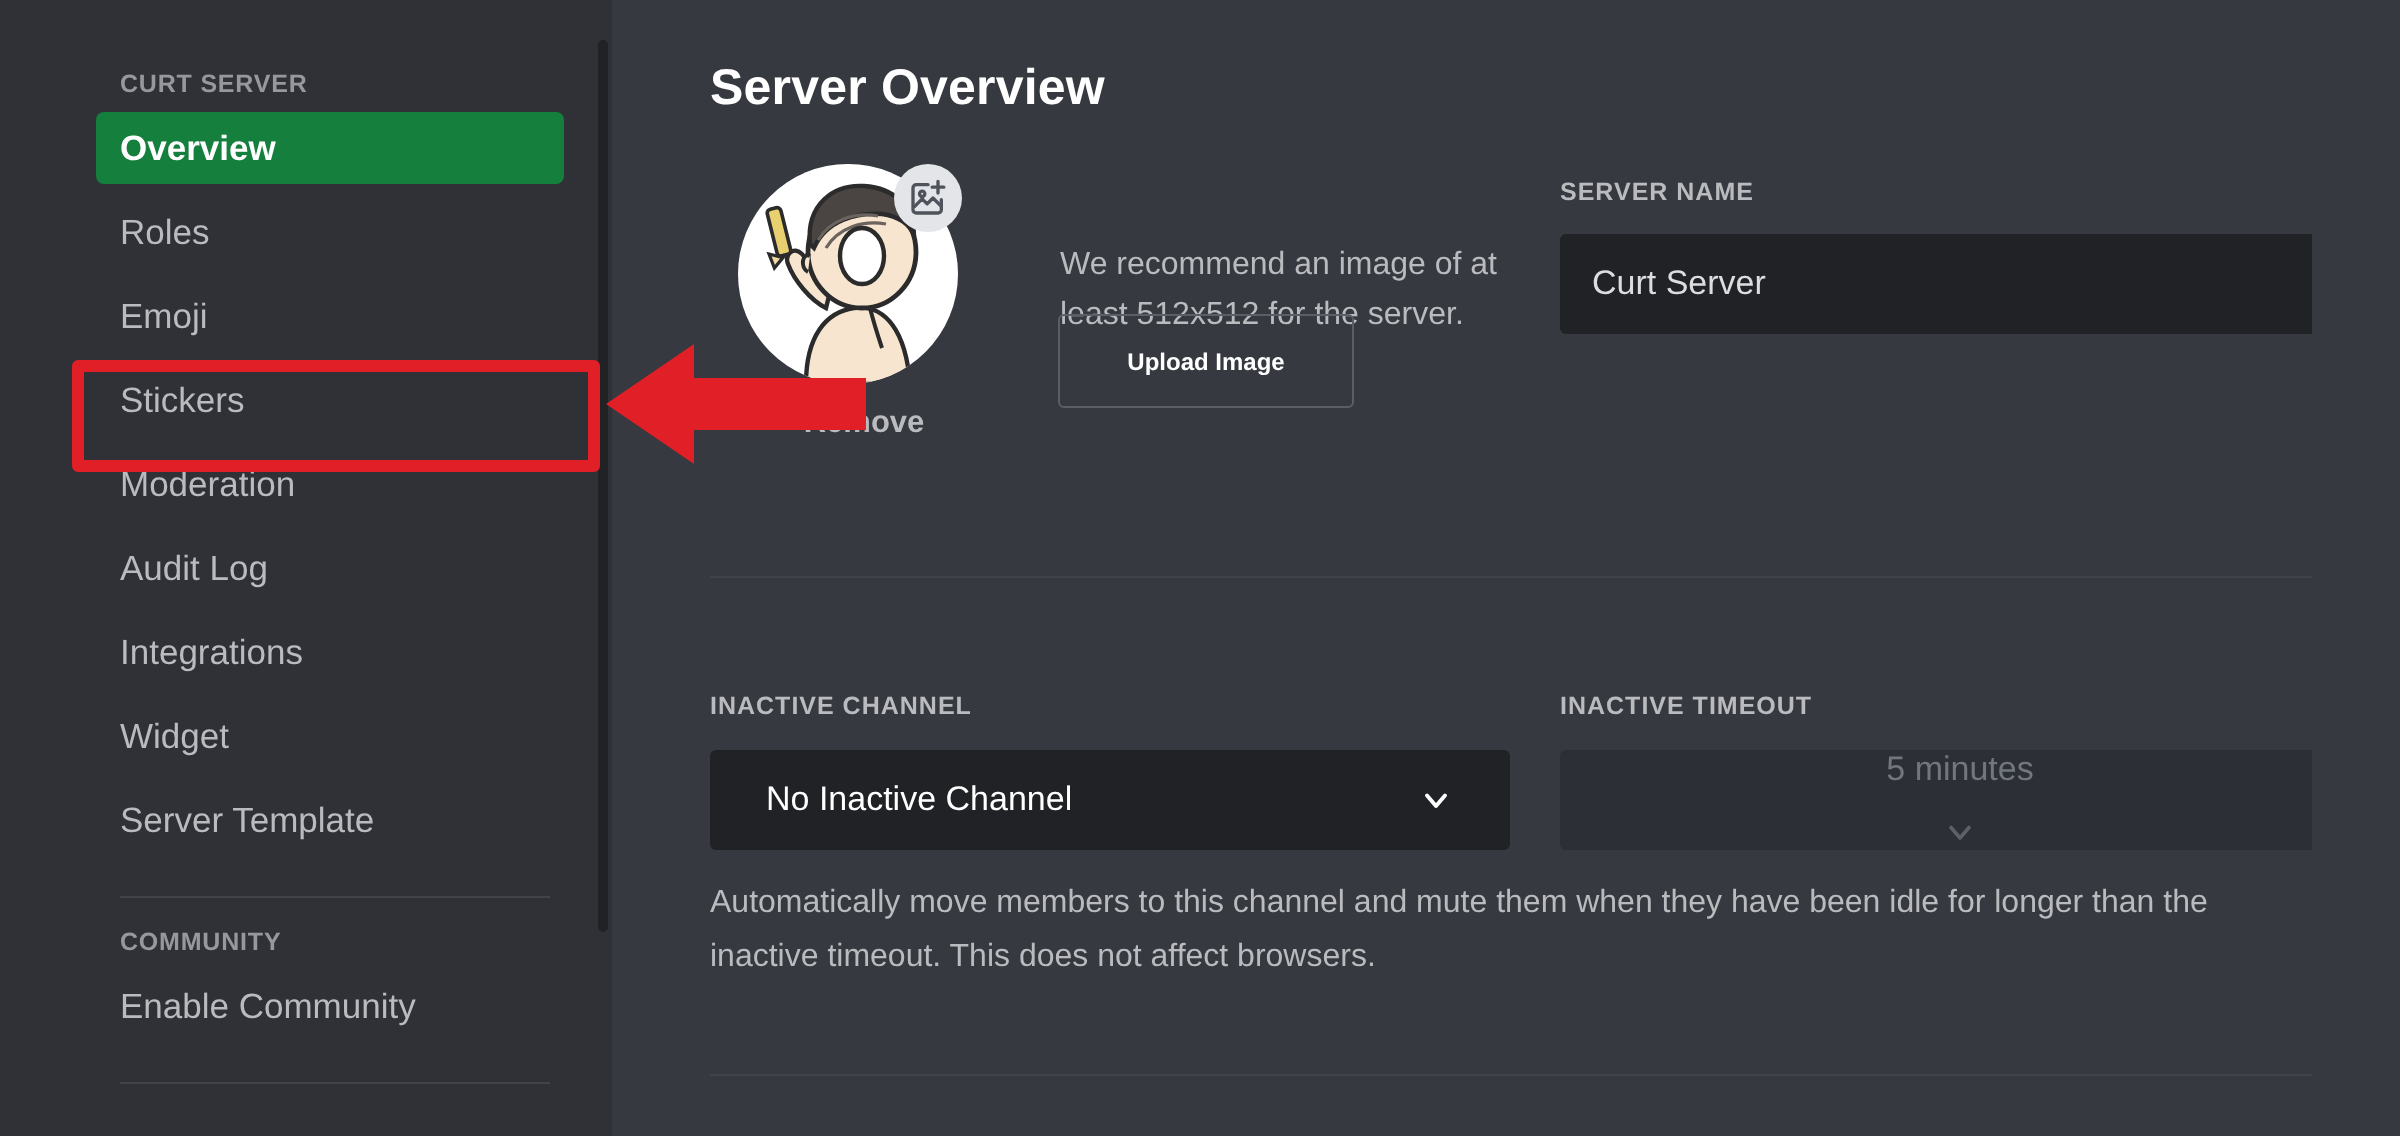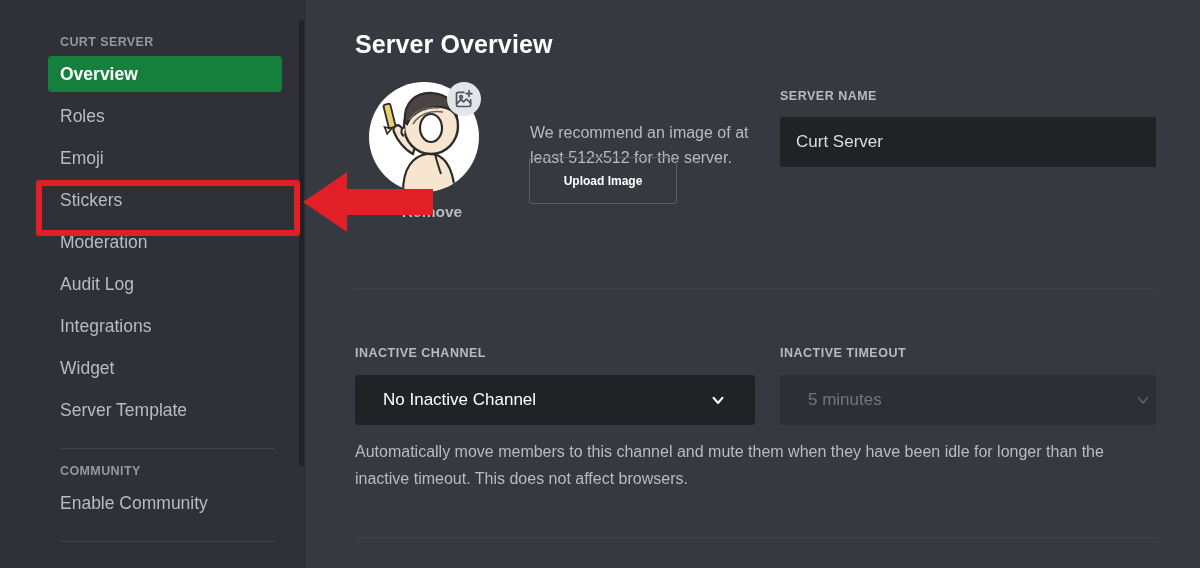--- a/index.html
+++ b/index.html
@@ -226,20 +226,21 @@
     background: #202225;
     color: #ffffff;
   }
   .select-timeout {
     left: 474px;
     top: 375px;
     width: 400px;
     background: #2c2f35;
     color: #72767d;
     cursor: default;
+    flex-direction: column;
   }
   .select .label { flex: 1 1 auto; }
   .chev { flex: 0 0 auto; display: flex; }
 
   .helper-text {
     position: absolute;
     left: 49px;
     top: 438px;
     width: 790px;
     font-size: 16px;

